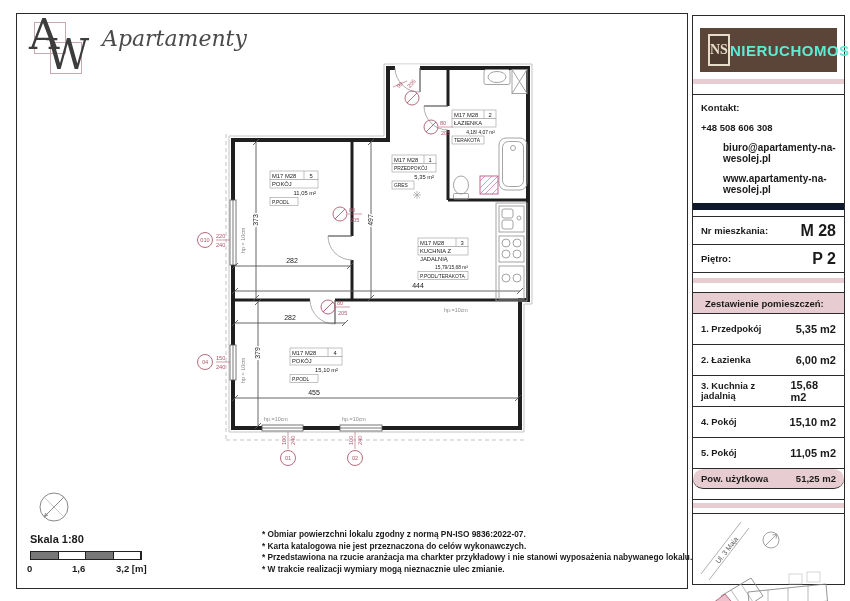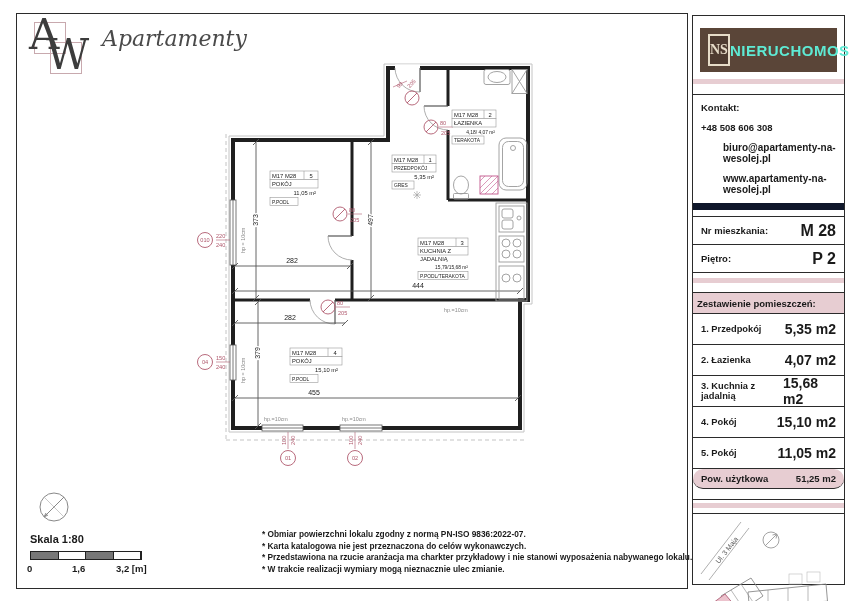--- a/index.html
+++ b/index.html
@@ -31,23 +31,23 @@
   .contact p{margin:0 0 9px 0;font-weight:bold;}
   .contact .c-head,.contact .c-phone{font-size:9.5px;}
   .contact .c-mail,.contact .c-web{font-size:10px;padding-left:22px;}
   .contact p:last-child{margin-bottom:0;}
   .unit-box{margin-top:6px;border-top:1px solid #2b2b2b;border-bottom:1px solid #2b2b2b;}
   .unit-row{height:27px;display:flex;align-items:center;justify-content:space-between;padding:0 8px;}
   .unit-row.first{border-bottom:1px solid #2b2b2b;}
   .unit-label{font-size:9.5px;font-weight:bold;}
   .unit-value{font-size:16px;font-weight:bold;}
   .rtable{margin-top:9px;border-top:1px solid #2b2b2b;border-bottom:1px solid #2b2b2b;}
-  .rt-head{height:20px;background:#e7cdd2;display:flex;align-items:center;padding:0 4px;font-size:9.5px;font-weight:bold;border-bottom:1px solid #2b2b2b;}
+  .rt-head{height:20px;background:#e7cdd2;display:flex;align-items:center;padding:0 12px;font-size:9.5px;font-weight:bold;border-bottom:1px solid #2b2b2b;}
   .rt-row{height:30px;display:flex;align-items:center;justify-content:space-between;padding:0 8px;border-bottom:1px solid #2b2b2b;font-weight:bold;}
-  .rt-row .rn{font-size:9.3px;} .rt-row .ra{font-size:14px;}
+  .rt-row .rn{font-size:9.3px;} .rt-row .ra{font-size:11px;}
   .rt-total{height:19px;background:#e7cdd2;display:flex;align-items:center;justify-content:space-between;padding:0 8px;font-weight:bold;border-bottom:1px solid #2b2b2b;border-radius:10px;}
   .rt-total .rn{font-size:9.5px;} .rt-total .ra{font-size:9.5px;}
   .rt-empty{height:10px;}
   .map-box{margin-top:5px;border-top:1px solid #2b2b2b;height:131px;position:relative;}
   
   .skala{left:30px;top:533px;font-size:11px;font-weight:bold;}
   .scalebar{left:30px;top:551px;width:112px;height:9px;border:1px solid #222;display:flex;box-sizing:border-box;}
   .seg{flex:1;} .seg.d{background:#787878;} .seg.w{background:#ffffff;border-left:1px solid #222;border-right:1px solid #222;}
   .tick{position:absolute;top:563px;font-size:9.5px;font-weight:bold;}
   .t0{left:27px;} .t1{left:72px;} .t2{left:116px;}
@@ -408,21 +408,21 @@
     <div class="bar bar-2"></div>
 
     <div class="rtable">
       <div class="rt-head">Zestawienie pomieszczeń:</div>
       <div class="rt-row">
         <span class="rn">1. Przedpokój</span>
         <span class="ra">5,35 m2</span>
       </div>
       <div class="rt-row">
         <span class="rn">2. Łazienka</span>
-        <span class="ra">4,07 m2</span>
+        <span class="ra">6,00 m2</span>
       </div>
       <div class="rt-row">
         <span class="rn">3. Kuchnia z jadalnią</span>
         <span class="ra">15,68 m2</span>
       </div>
       <div class="rt-row">
         <span class="rn">4. Pokój</span>
         <span class="ra">15,10 m2</span>
       </div>
       <div class="rt-row">

